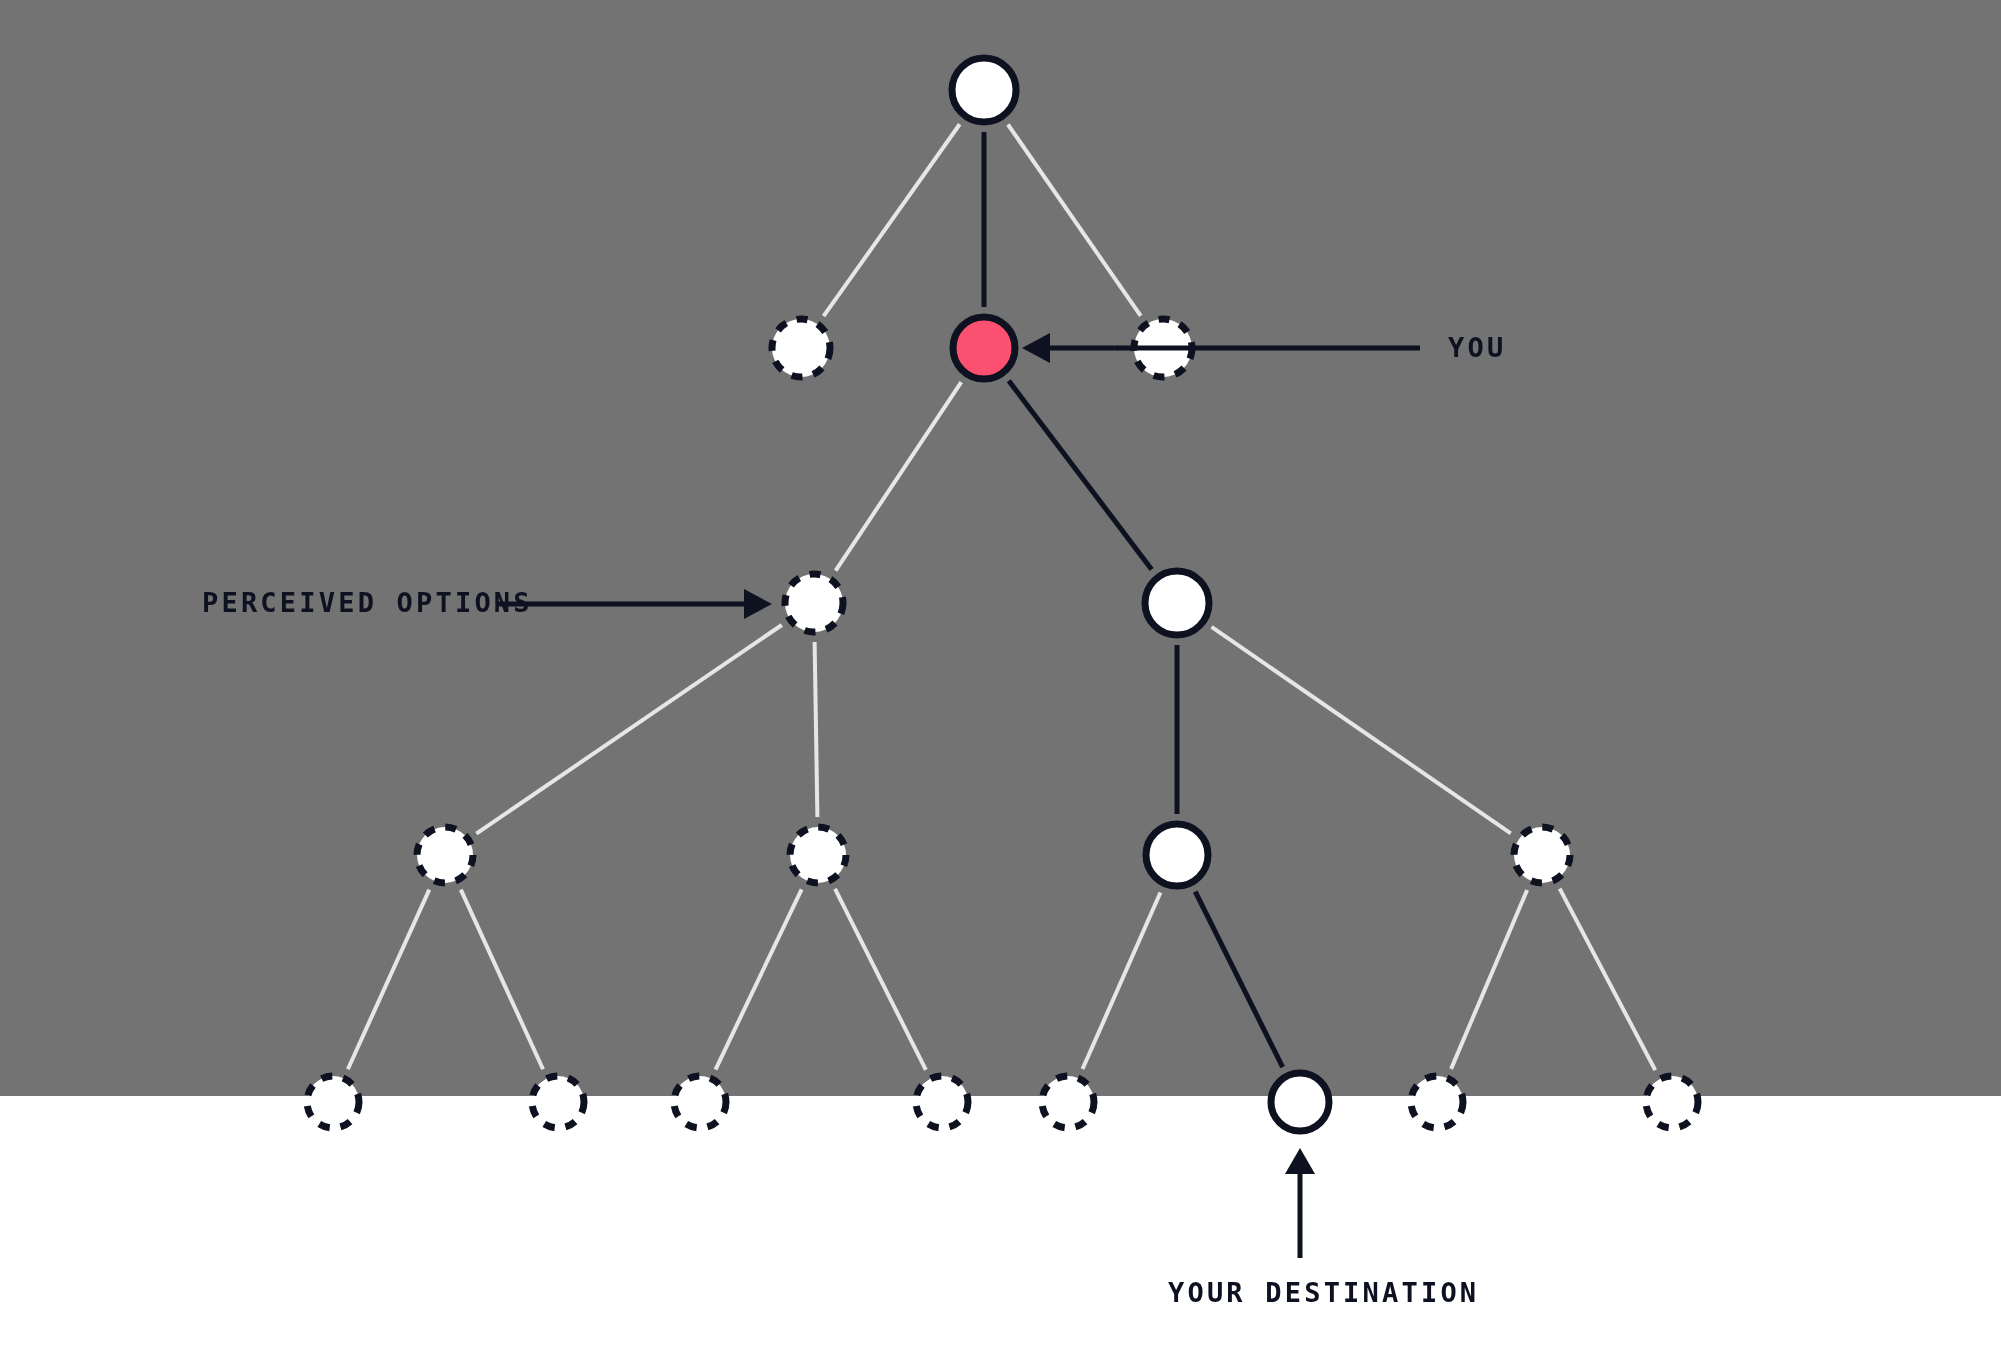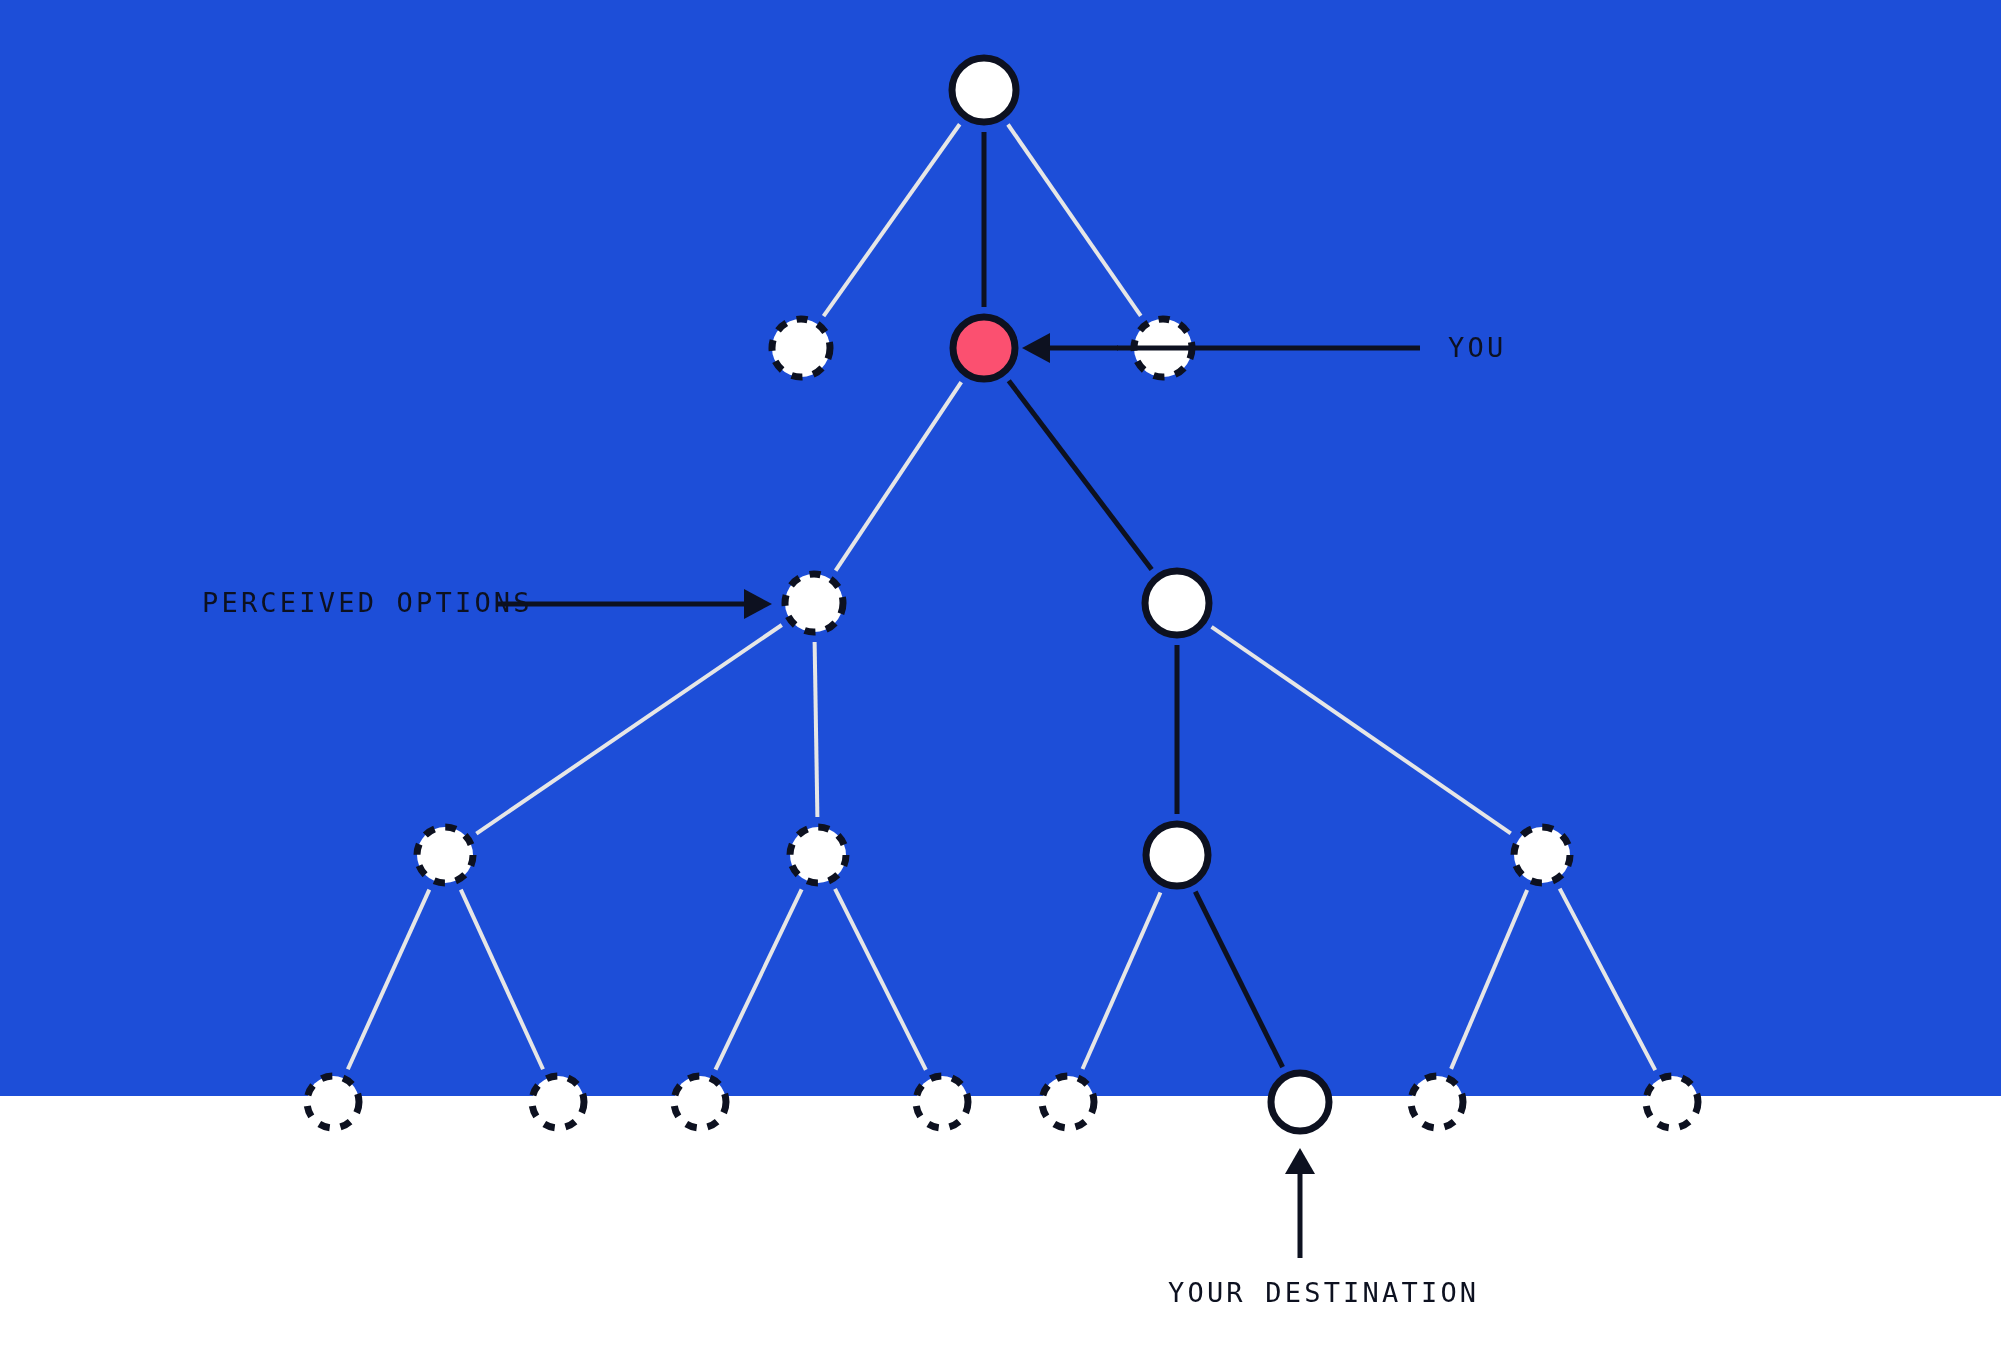--- a/index.html
+++ b/index.html
@@ -10,21 +10,22 @@
   body {
     width: 2001px;
     height: 1366px;
     overflow: hidden;
     font-family: "DejaVu Sans Mono", "Liberation Mono", monospace;
   }
   #stage {
     position: relative;
     width: 2001px;
     height: 1096px;
-    background: #1d4ed8;
+    background: #737373;
+    font-weight: bold;
   }
   svg#tree {
     position: absolute;
     left: 0;
     top: 0;
     width: 2001px;
     height: 1366px;
     display: block;
   }
   .edge-dim {

